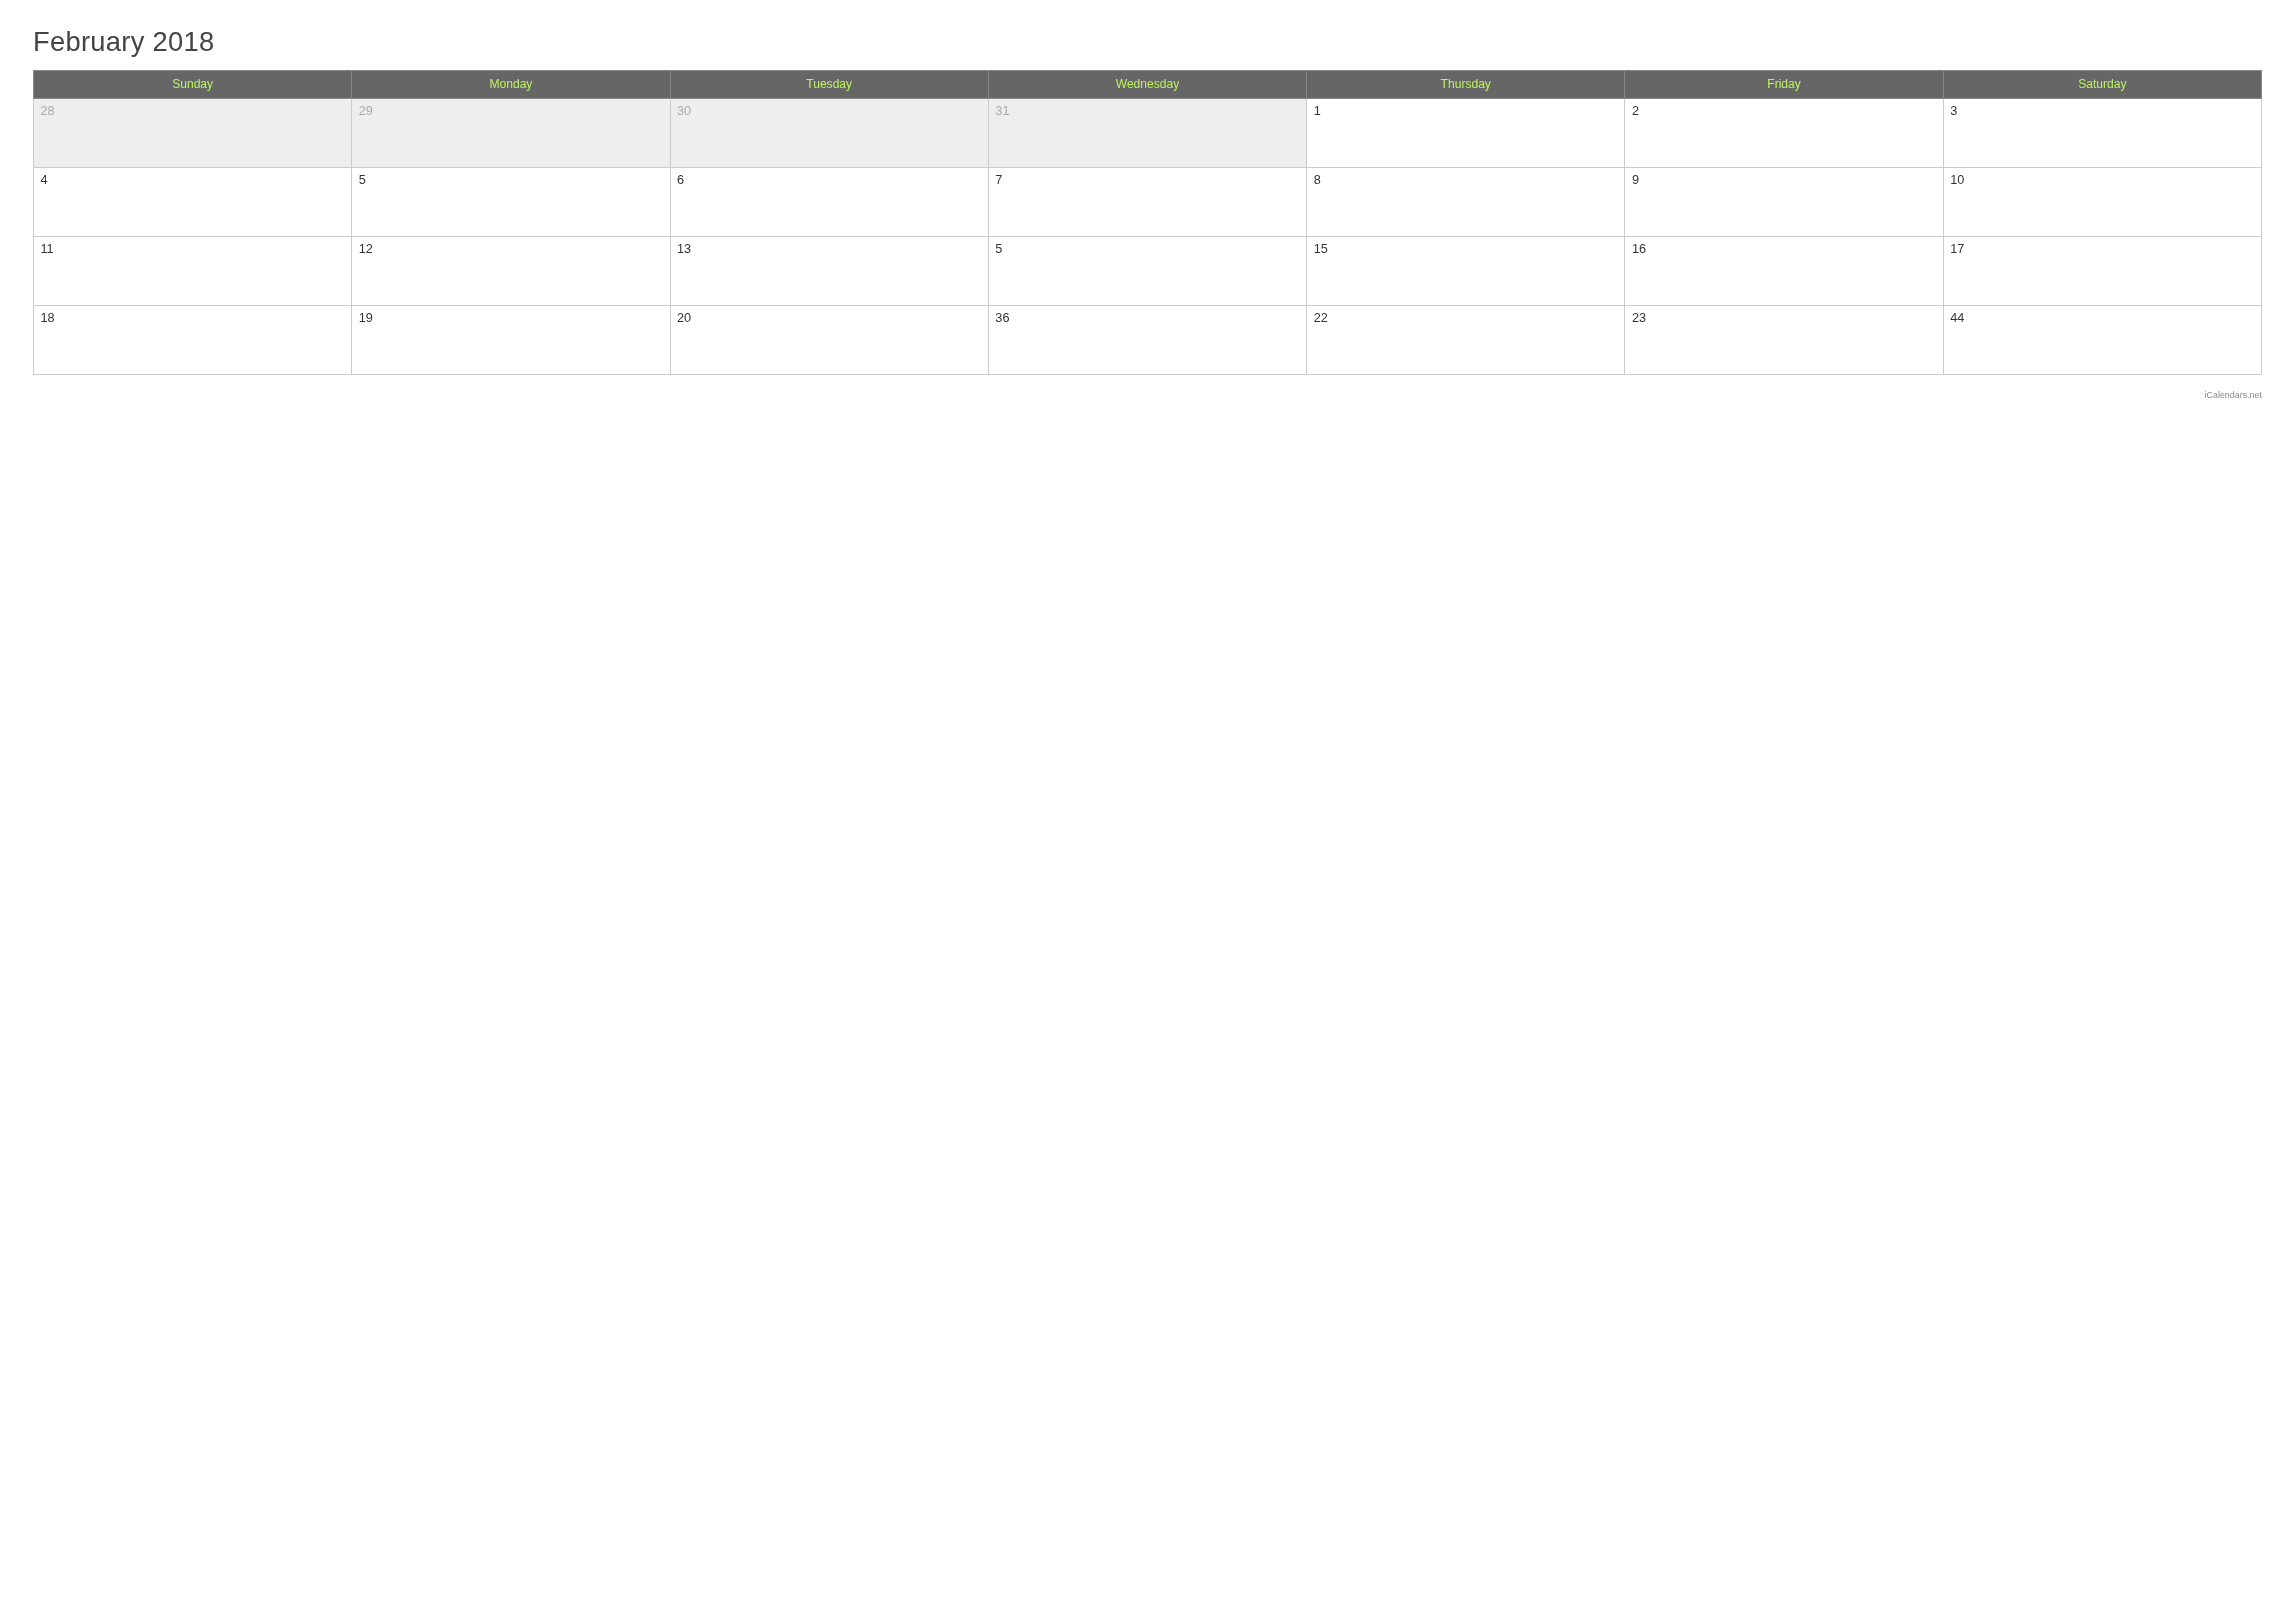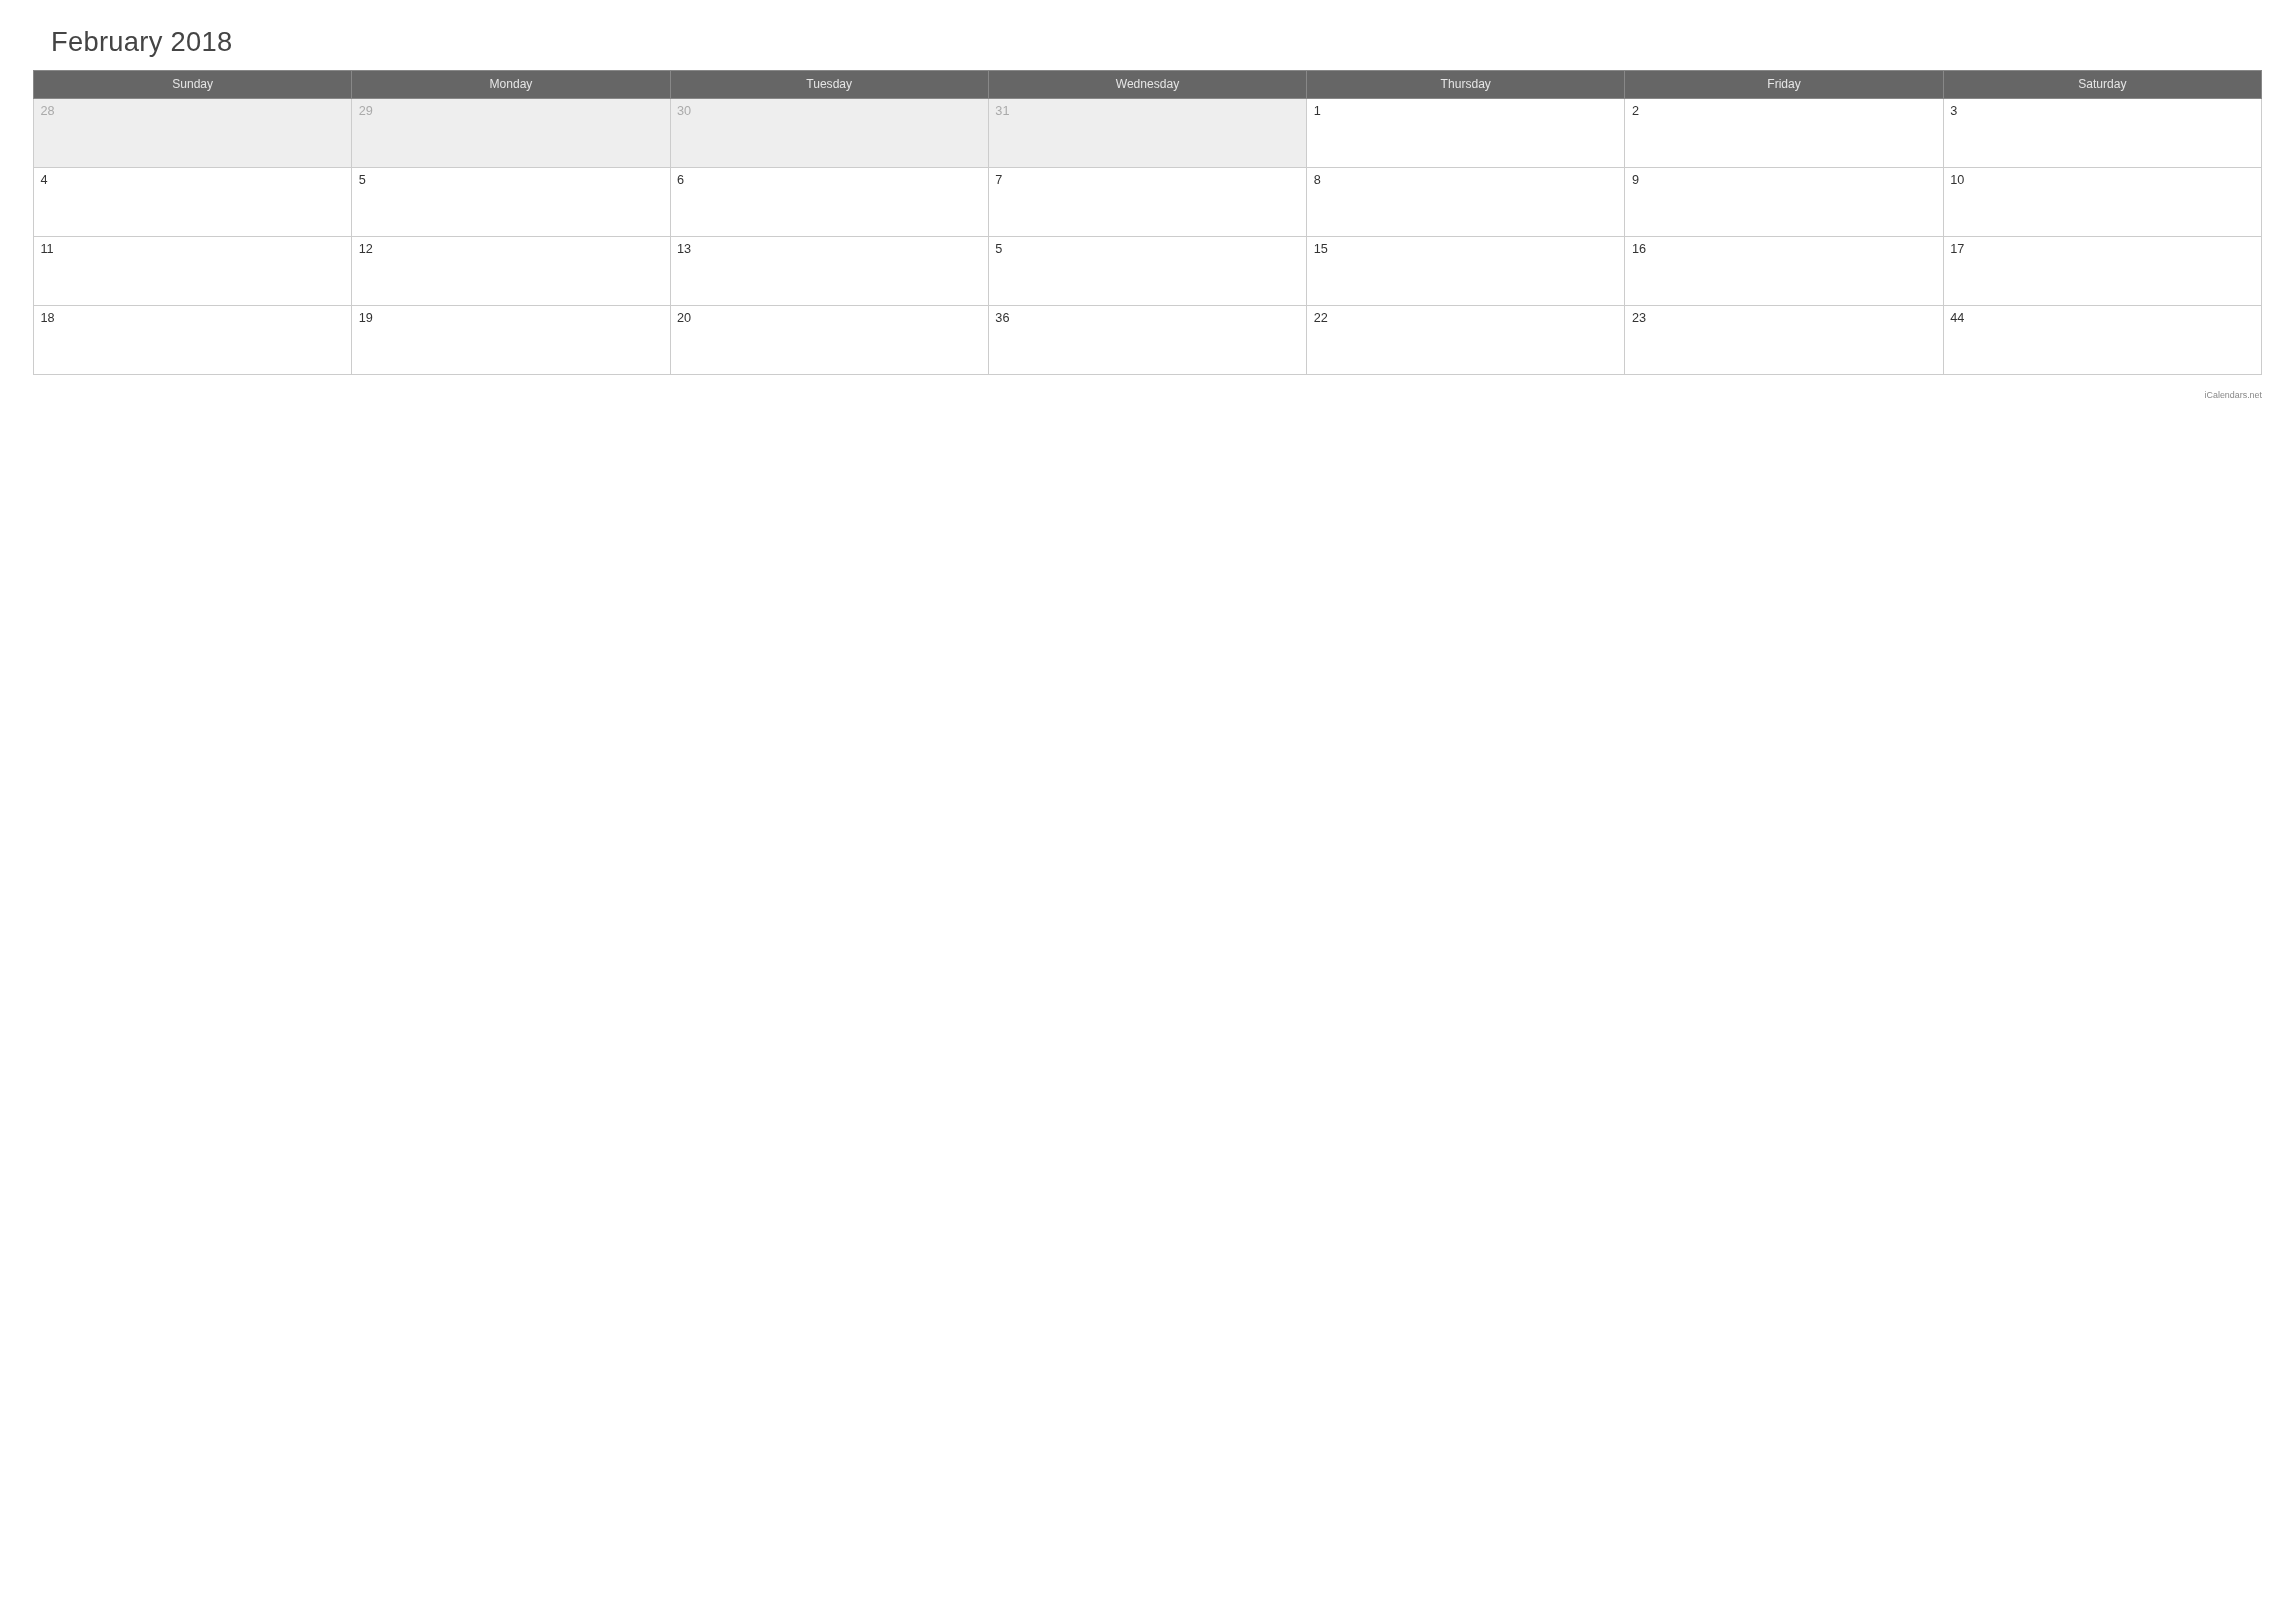--- a/index.html
+++ b/index.html
@@ -15,32 +15,31 @@
       width: 100%;
       min-height: 100vh;
     }
 
     .page-title {
       font-size: 2.6em;
       font-weight: normal;
       color: #444444;
       margin-bottom: 11.8px;
       letter-spacing: 0.3px;
-      margin-left: 18px;
     }
 
     .calendar-table {
       width: 100%;
       border-collapse: collapse;
       border: 1px solid #aaaaaa;
     }
 
     .calendar-table thead tr th {
       background-color: #666666;
-      color: #e5e5e5;
+      color: #bef264;
       font-size: 1.15em;
       font-weight: normal;
       text-align: center;
       padding: 6.5px 5.2px;
       border: 0.7px solid #888888;
     }
 
     .calendar-table tbody tr td {
       width: 14.28%;
       height: 69px;

